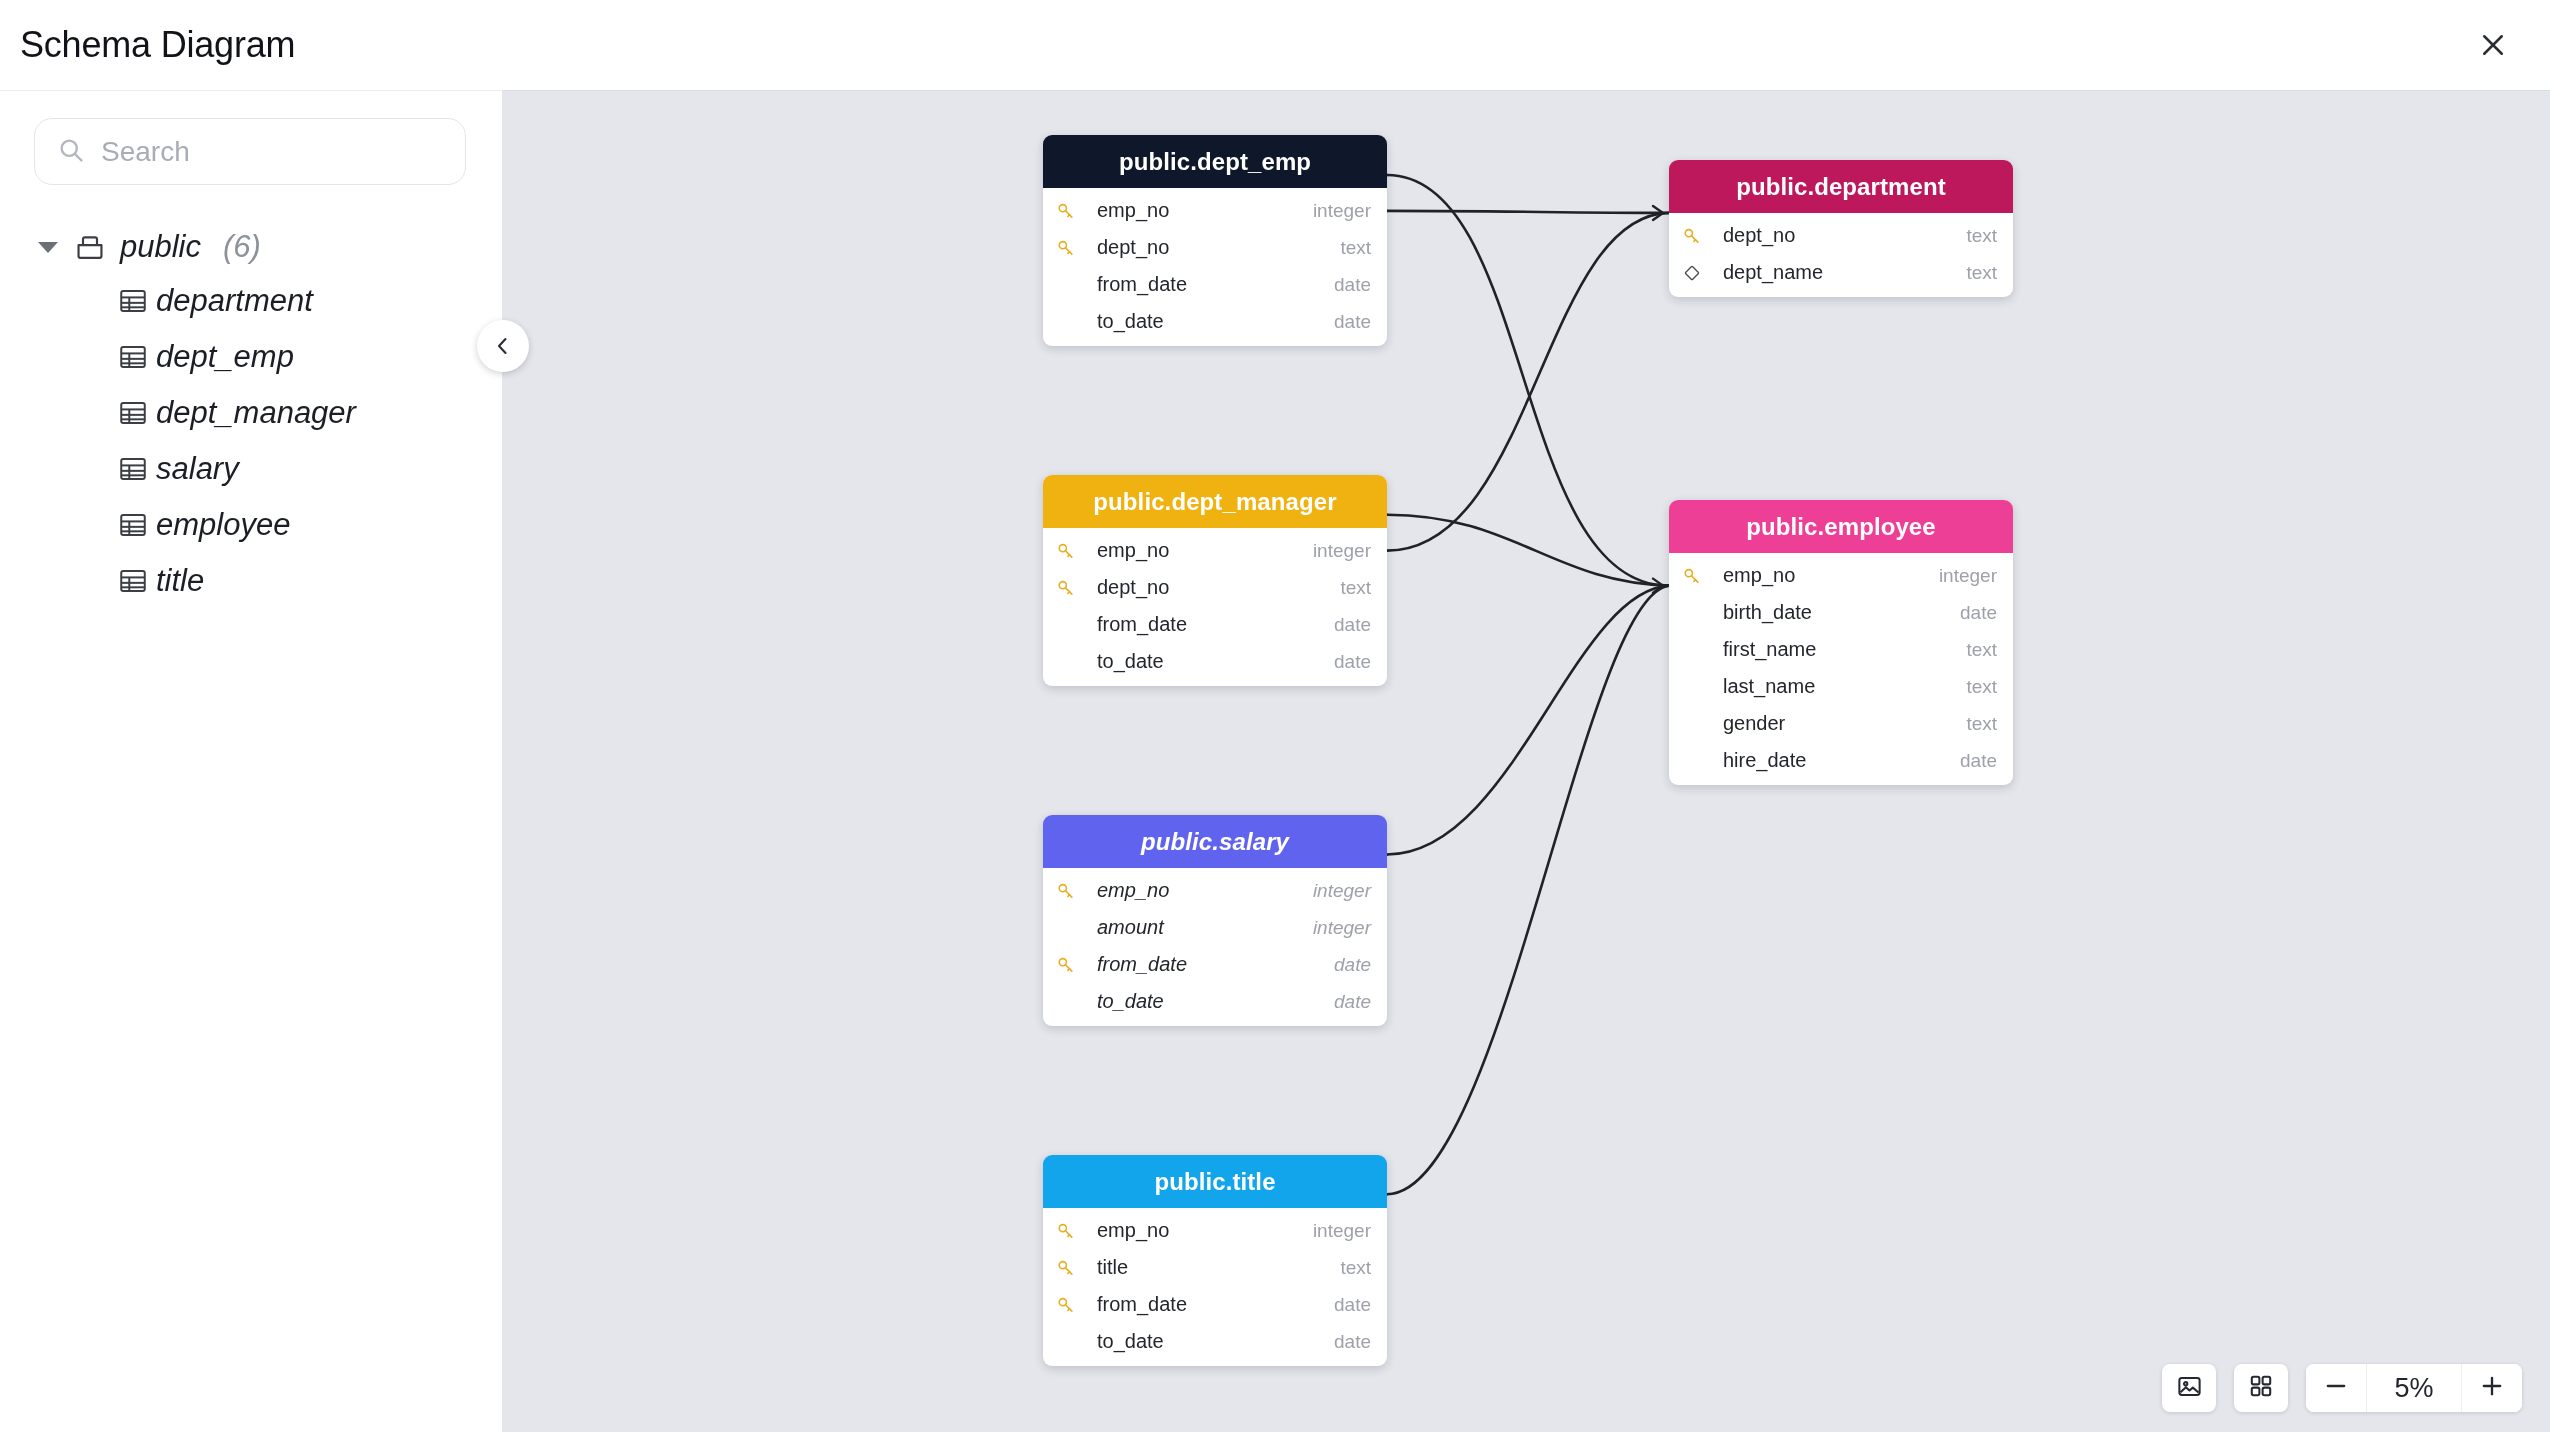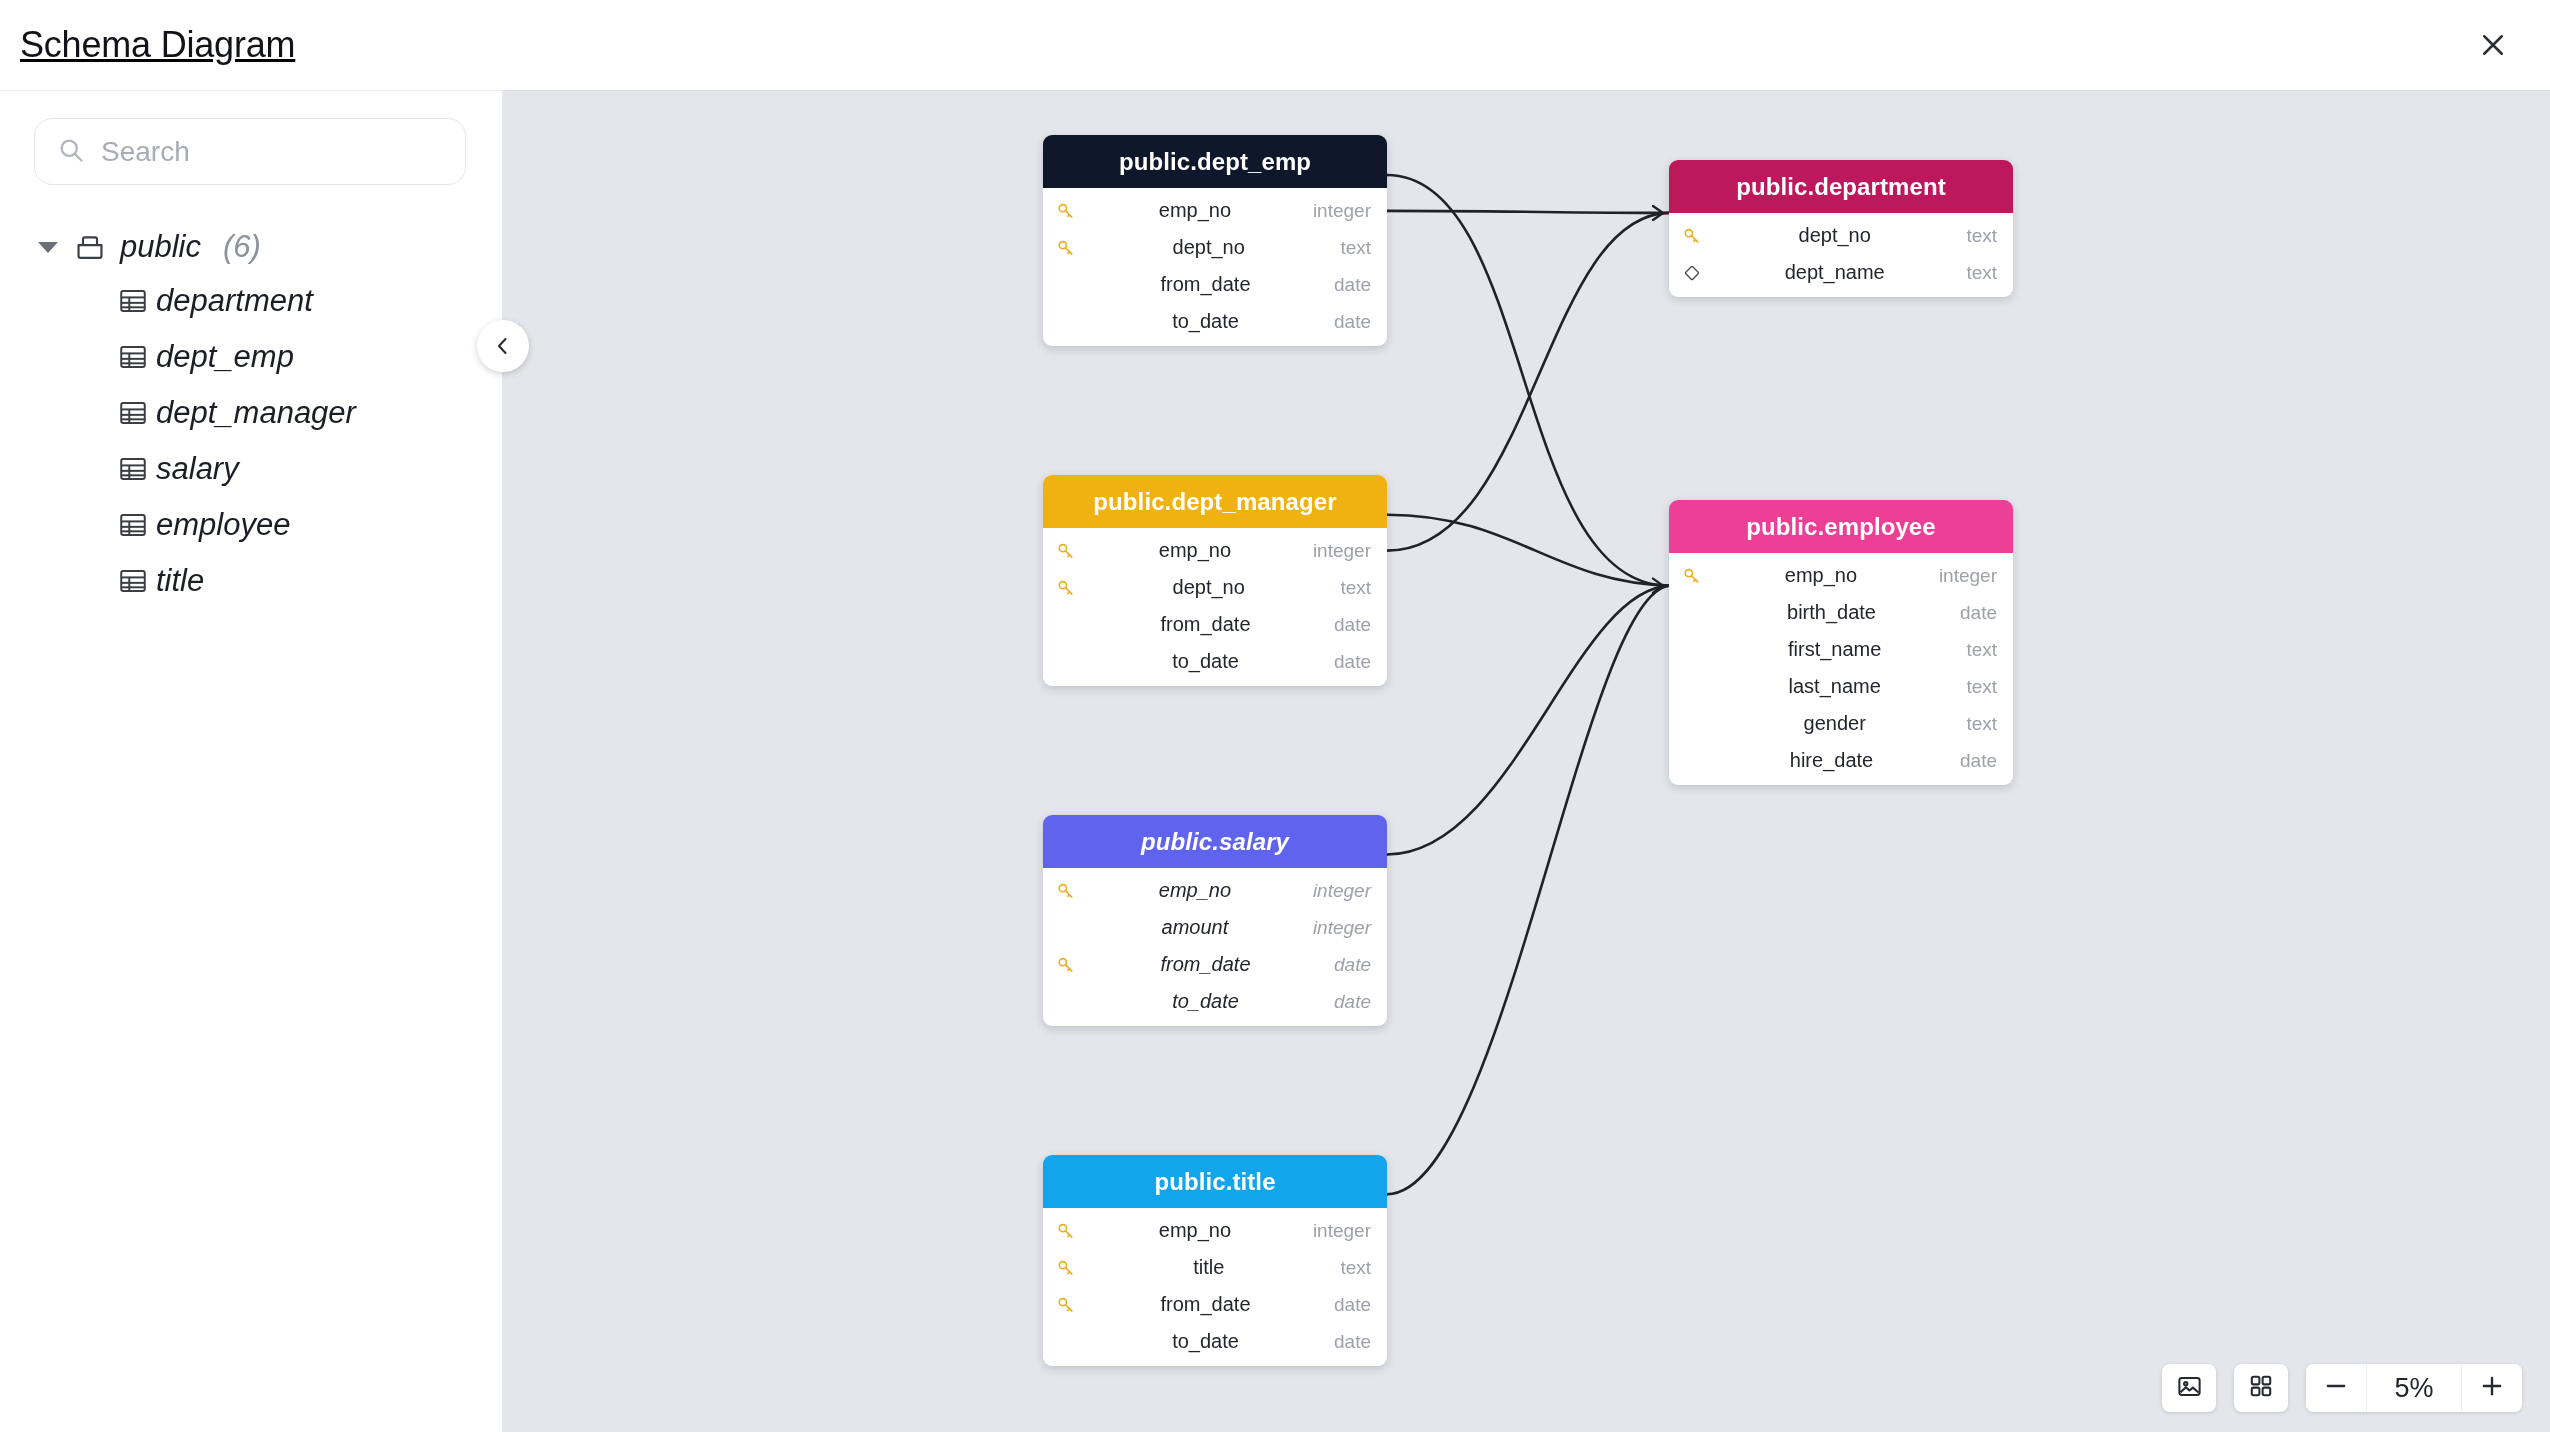--- a/index.html
+++ b/index.html
@@ -7,21 +7,21 @@
     width: 2550px; height: 1432px;
     font-family: "Liberation Sans", sans-serif;
     background: #ffffff; overflow: hidden;
   }
   .app { position: relative; width: 2550px; height: 1432px; display: flex; flex-direction: column; }
 
   
   .topbar {
     height: 90px; flex: 0 0 90px; background: #ffffff;
     display: flex; align-items: center; justify-content: space-between;
-    padding: 0 30px 0 20px; position: relative; z-index: 40; text-decoration: underline;
+    padding: 0 30px 0 20px; position: relative; z-index: 40;
   }
   .app-title { font-size: 36px; color: #111318; font-weight: 400; letter-spacing: -0.2px; }
   .close-btn {
     width: 54px; height: 54px; display: flex; align-items: center; justify-content: center;
     cursor: pointer; border-radius: 6px; background: transparent;
   }
   .close-btn svg { display: block; }
 
   
   .body { flex: 1 1 auto; display: flex; position: relative; min-height: 0; }
@@ -87,21 +87,21 @@
     border-radius: 9px; box-shadow: 0 3px 10px rgba(20,24,40,0.17);
     overflow: hidden; z-index: 10;
   }
   .node-header {
     height: 53px; display: flex; align-items: center; justify-content: center;
     color: #ffffff; font-size: 24px; font-weight: 700; letter-spacing: 0.1px;
   }
   .node-body { padding: 4px 0 6px; }
   .col-row {
     height: 37px; display: flex; align-items: center;
-    padding: 0 16px 0 12px; gap: 8px; text-align: center;
+    padding: 0 16px 0 12px; gap: 20px;
   }
   .col-ico { width: 22px; flex: 0 0 22px; display: flex; align-items: center; justify-content: center; }
   .col-name { font-size: 20px; color: #23262c; flex: 1 1 auto; }
   .col-type { font-size: 19px; color: #9ea1a9; }
 
   
   .toolbar {
     position: absolute; right: 28px; bottom: 20px;
     display: flex; align-items: center; gap: 18px; z-index: 50;
   }

